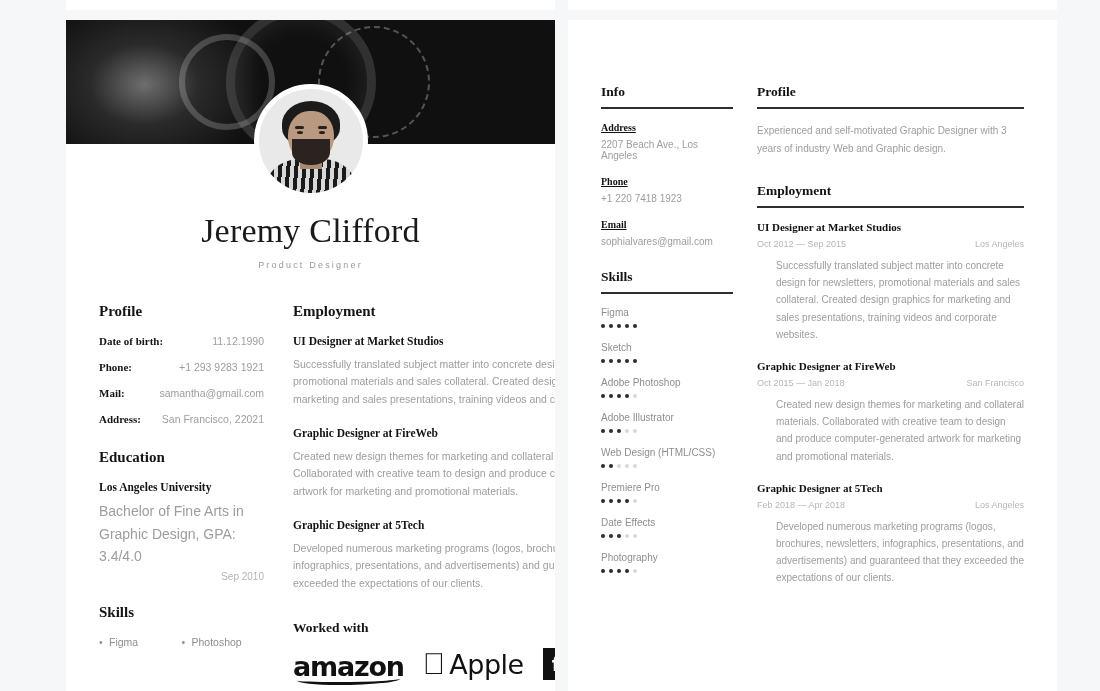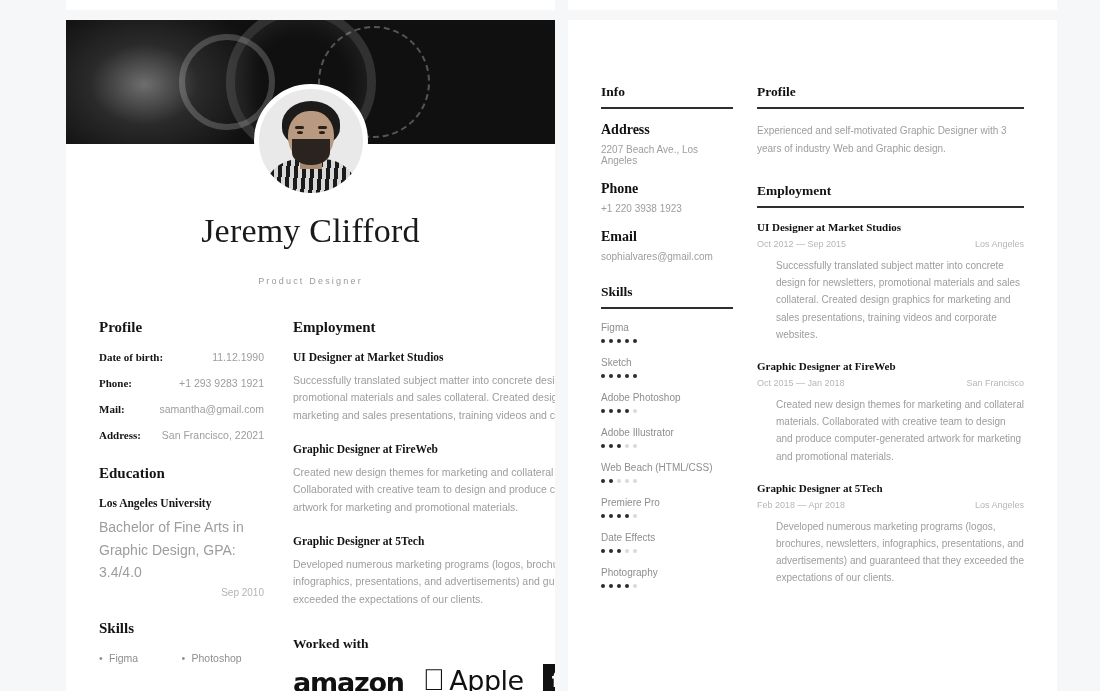--- a/index.html
+++ b/index.html
@@ -96,21 +96,21 @@
     position: absolute; left: 50%; top: 64px; transform: translateX(-50%);
     width: 22px; height: 16px; background: #a9896f;
   }
 
   .r1-name {
     text-align: center; font-family: "Liberation Serif", serif;
     font-size: 34px; color: #1a1a1a; margin-top: 68px; letter-spacing: .2px;
   }
   .r1-role {
     text-align: center; color: #9a9a9a; font-size: 9px;
-    letter-spacing: 2.2px; margin-top: 26px;
+    letter-spacing: 2.2px; margin-top: 10px;
   }
 
   .r1-body { display: flex; padding: 0 33px; margin-top: 33px; gap: 29px; }
   .r1-col-left  { width: 165px; flex: none; }
   .r1-col-right { flex: 1; }
 
   .r1-h2 {
     font-family: "Liberation Serif", serif; font-weight: bold;
     font-size: 15px; color: #141414; margin-bottom: 15px;
   }
@@ -175,21 +175,21 @@
 
   .r2-body { display: flex; gap: 24px; margin-top: 44px; }
   .r2-col-left { width: 132px; flex: none; }
   .r2-col-right { flex: 1; }
 
   .r2-h2 {
     font-family: "Liberation Serif", serif; font-weight: bold; font-size: 13.5px;
     color: #111; padding-bottom: 7px; border-bottom: 2px solid #2e2e2e; margin-bottom: 13px;
   }
   .info-item { margin-bottom: 15px; }
-  .info-label { font-family: "Liberation Serif", serif; font-weight: bold; font-size: 14px; color: #111; margin-bottom: 6px; }
+  .info-label { font-family: "Liberation Serif", serif; font-weight: bold; font-size: 10px; color: #111; margin-bottom: 6px; text-decoration: underline; }
   .info-val { font-size: 10px; color: #9d9d9d; }
 
   .skillrow { margin-bottom: 14px; }
   .skillname { font-size: 10px; color: #8e8e8e; margin-bottom: 6px; }
   .dots { display: flex; gap: 4px; }
   .dot { width: 4px; height: 4px; border-radius: 50%; background: #d9d9d9; }
   .dot.on { background: #2b2b2b; }
 
   .r2-p { font-size: 10px; color: #9d9d9d; line-height: 1.75; margin-bottom: 26px; }
   .r2-job { margin-bottom: 17px; }
@@ -317,21 +317,21 @@
       <div class="r2-body">
         <div class="r2-col-left">
 
           <div class="r2-h2">Info</div>
           <div class="info-item">
             <div class="info-label">Address</div>
             <div class="info-val">2207 Beach Ave., Los Angeles</div>
           </div>
           <div class="info-item">
             <div class="info-label">Phone</div>
-            <div class="info-val">+1 220 3938 1923</div>
+            <div class="info-val">+1 220 7418 1923</div>
           </div>
           <div class="info-item">
             <div class="info-label">Email</div>
             <div class="info-val">sophialvares@gmail.com</div>
           </div>
 
           <div class="r2-h2" style="margin-top:22px">Skills</div>
           <div id="skill-ratings">
               <div class="skillrow">
                 <div class="skillname">Figma</div>
@@ -367,21 +367,21 @@
                 <div class="skillname">Adobe Illustrator</div>
                 <div class="dots">
                   <span class="dot on"></span>
                   <span class="dot on"></span>
                   <span class="dot on"></span>
                   <span class="dot"></span>
                   <span class="dot"></span>
                 </div>
               </div>
               <div class="skillrow">
-                <div class="skillname">Web Beach (HTML/CSS)</div>
+                <div class="skillname">Web Design (HTML/CSS)</div>
                 <div class="dots">
                   <span class="dot on"></span>
                   <span class="dot on"></span>
                   <span class="dot"></span>
                   <span class="dot"></span>
                   <span class="dot"></span>
                 </div>
               </div>
               <div class="skillrow">
                 <div class="skillname">Premiere Pro</div>

